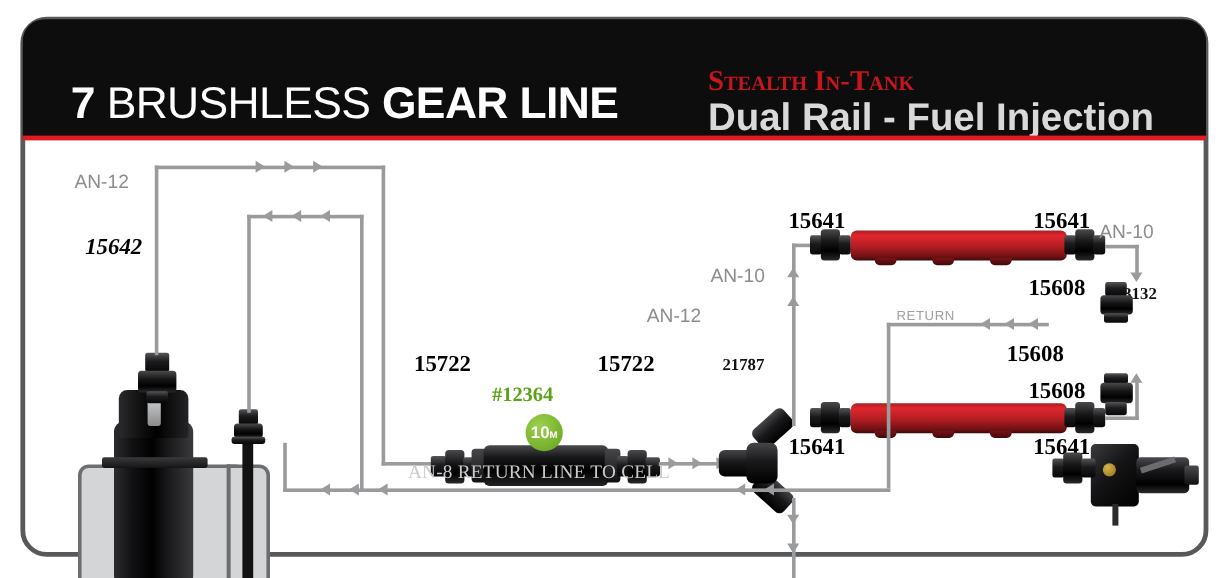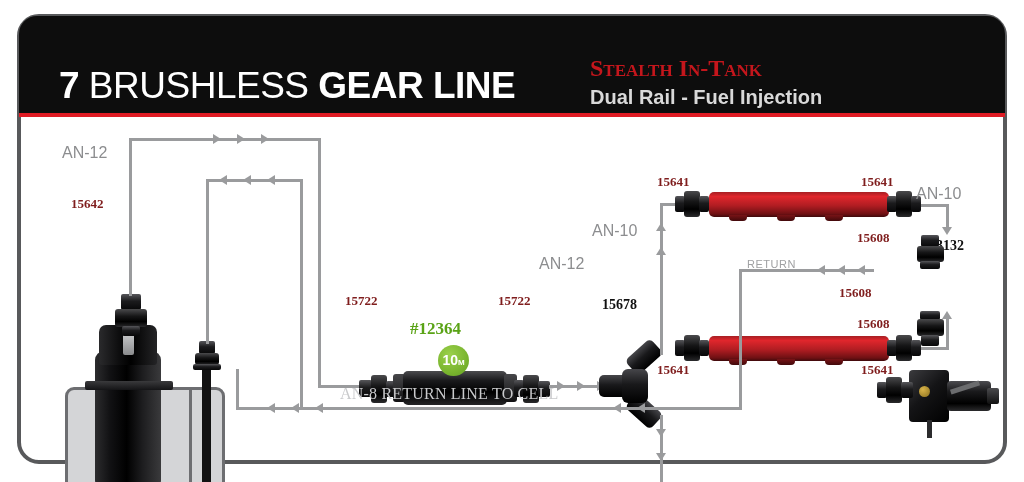--- a/index.html
+++ b/index.html
@@ -14,21 +14,21 @@
   .header{position:absolute;left:19px;top:16px;width:986px;height:100px;
           background:#0d0d0d;border-radius:18px 18px 0 0;overflow:hidden;}
   .header-rule{position:absolute;left:19px;top:113px;width:986px;height:4px;background:#e01b24;}
   .title{position:absolute;left:40px;top:50px;color:#ffffff;white-space:nowrap;
          font-size:37px;line-height:40px;letter-spacing:-0.5px;font-weight:300;}
   .title .bold7{font-weight:bold;}
   .title .heavy{font-weight:bold;}
   .sub-wrap{position:absolute;left:571px;top:40px;white-space:nowrap;}
   .sub-top{font-family:"Liberation Serif",serif;color:#c4161c;font-weight:bold;
            font-size:24px;line-height:24px;font-variant:small-caps;letter-spacing:0px;}
-  .sub-bot{color:#d9d9d9;font-weight:bold;font-size:20px;line-height:30px;margin-top:2px;}
+  .sub-bot{color:#d9d9d9;font-weight:bold;font-size:32px;line-height:30px;margin-top:2px;}
 
   
   .canvas{position:absolute;left:21px;top:119px;width:982px;height:343px;}
 
   
   .tank{position:absolute;left:44px;top:268px;width:140px;height:178px;
         background:#d4d5d7;border:3px solid #6d6e71;border-radius:9px;box-sizing:border-box;}
   .tank-divider{position:absolute;left:168px;top:268px;width:3px;height:178px;background:#6d6e71;}
   .tank-right{position:absolute;left:168px;top:268px;width:36px;height:178px;
         background:#d4d5d7;border:3px solid #6d6e71;border-radius:0 9px 9px 0;box-sizing:border-box;}
@@ -91,21 +91,21 @@
 
   
   .ar{position:absolute;width:0;height:0;}
   .ar-r{border-top:5px solid transparent;border-bottom:5px solid transparent;border-left:8px solid #9a9b9d;}
   .ar-l{border-top:5px solid transparent;border-bottom:5px solid transparent;border-right:8px solid #9a9b9d;}
   .ar-u{border-left:5px solid transparent;border-right:5px solid transparent;border-bottom:8px solid #9a9b9d;}
   .ar-d{border-left:5px solid transparent;border-right:5px solid transparent;border-top:8px solid #9a9b9d;}
 
   
   .lbl{position:absolute;white-space:nowrap;text-align:right;}
-  .lbl-orange{color:#7f1d1d;font-family:"Liberation Serif",serif;font-weight:bold;font-size:13px;}
+  .lbl-orange{color:#000000;font-family:"Liberation Serif",serif;font-weight:bold;font-size:19px;}
   .lbl-black{color:#111;font-family:"Liberation Serif",serif;font-weight:bold;font-size:14px;}
   .lbl-green{color:#5aa316;font-family:"Liberation Serif",serif;font-weight:bold;font-size:17px;}
   .lbl-an{color:#8c8d8f;font-size:16px;font-weight:400;}
   .lbl-ret{color:#a0a1a3;font-size:11px;font-weight:400;letter-spacing:.5px;}
   .lbl-bottom{color:#c9cacc;font-family:"Liberation Serif",serif;font-size:16px;letter-spacing:.2px;}
 </style>
 </head>
 <body>
 
 <div id="page">
@@ -133,21 +133,21 @@
     </div>
     <div class="pump-flange"></div>
     <div class="pump-cap"></div>
     <div class="pump-cap-hl"></div>
 
     <div class="fit" style="left:94px;top:175px;">
       <div class="nut" style="left:6px;top:0;width:20px;height:16px;"></div>
       <div class="hex" style="left:0;top:15px;width:32px;height:18px;"></div>
       <div class="nut" style="left:7px;top:32px;width:18px;height:10px;"></div>
     </div>
-    <div class="lbl lbl-orange" style="left:50px;top:77px;">15642</div>
+    <div class="lbl lbl-orange" style="left:50px;top:77px;font-style:italic;">15642</div>
 
     <div class="fit" style="left:174px;top:222px;">
       <div class="nut" style="left:4px;top:0;width:16px;height:13px;"></div>
       <div class="hex" style="left:0;top:12px;width:24px;height:12px;"></div>
       <div class="nut" style="left:-2px;top:23px;width:28px;height:6px;"></div>
     </div>
 
     <div class="ln lnv" style="left:108px;top:19px;height:158px;"></div>
     <div class="ln lnh" style="left:108px;top:19px;width:192px;"></div>
     <div class="ln lnv" style="left:297px;top:19px;height:250px;"></div>
@@ -187,21 +187,21 @@
     <div class="ln lnh" style="left:528px;top:266px;width:66px;"></div>
     <div class="ar ar-r" style="left:536px;top:262px;"></div>
     <div class="ar ar-r" style="left:556px;top:262px;"></div>
     <div class="ar ar-r" style="left:576px;top:262px;"></div>
     <div class="lbl lbl-an" style="left:518px;top:136px;">AN-12</div>
 
     <div class="yb" style="left:578px;top:256px;width:38px;height:22px;"></div>
     <div class="yb" style="left:606px;top:228px;width:34px;height:20px;transform:rotate(-42deg);"></div>
     <div class="yb" style="left:606px;top:282px;width:34px;height:20px;transform:rotate(42deg);"></div>
     <div class="yb" style="left:601px;top:250px;width:26px;height:34px;border-radius:6px;"></div>
-    <div class="lbl lbl-black" style="left:581px;top:178px;">15678</div>
+    <div class="lbl lbl-black" style="left:581px;top:178px;">21787</div>
 
     <div class="ln lnv" style="left:639px;top:84px;height:152px;"></div>
     <div class="ln lnh" style="left:639px;top:84px;width:28px;"></div>
     <div class="ar ar-u" style="left:635px;top:104px;"></div>
     <div class="ar ar-u" style="left:635px;top:128px;"></div>
     <div class="lbl lbl-an" style="left:571px;top:103px;">AN-10</div>
 
     <div class="ln lnv" style="left:639px;top:296px;height:122px;"></div>
     <div class="ln lnh" style="left:639px;top:228px;width:0px;"></div>
     <div class="ln lnh" style="left:639px;top:228px;width:0px;"></div>

